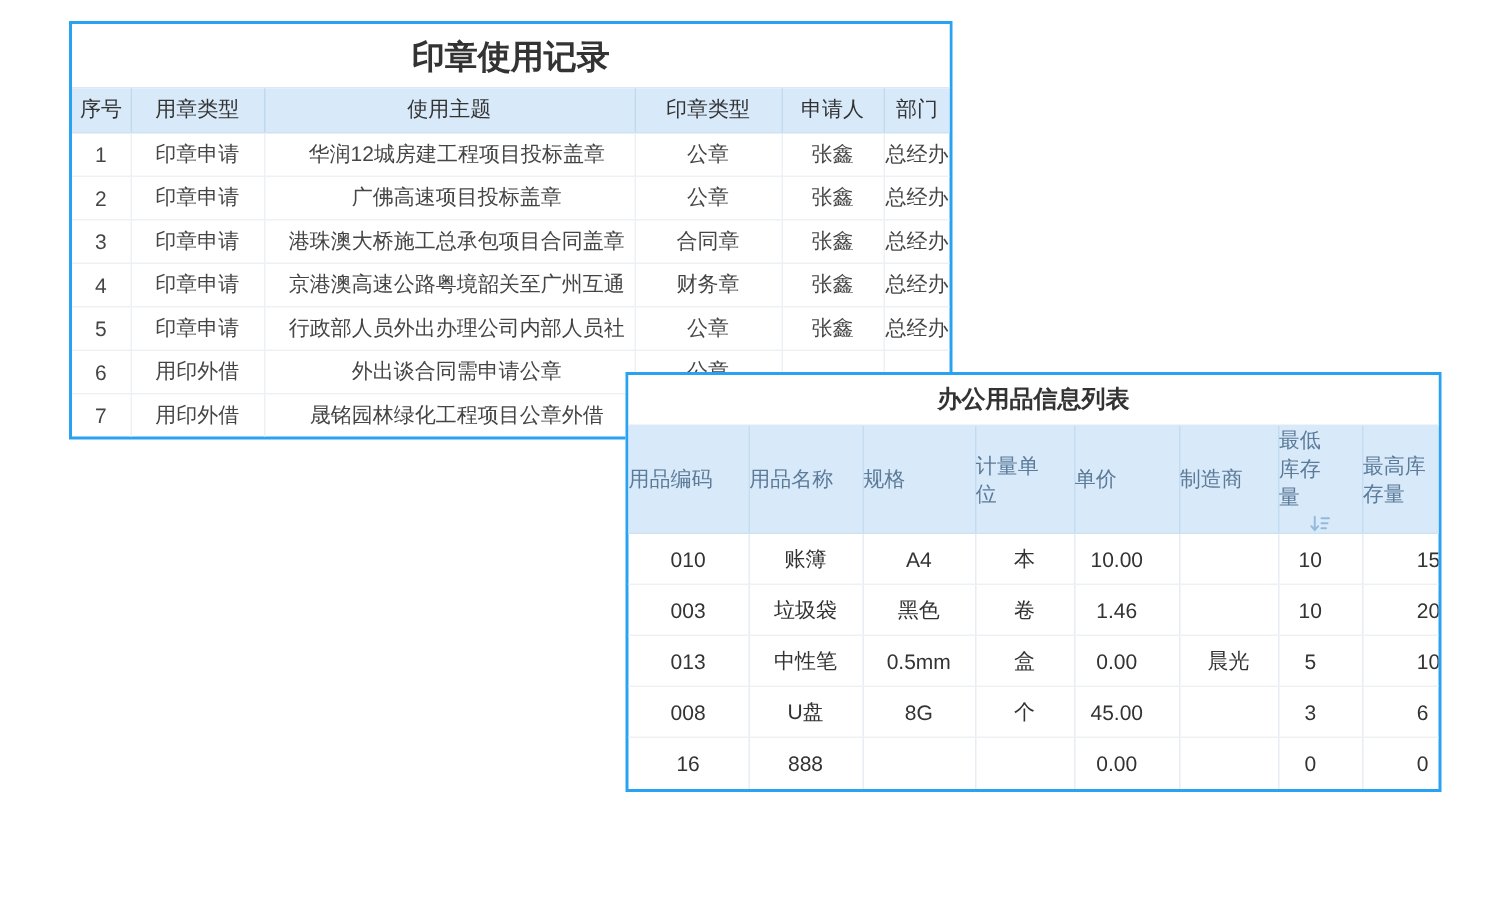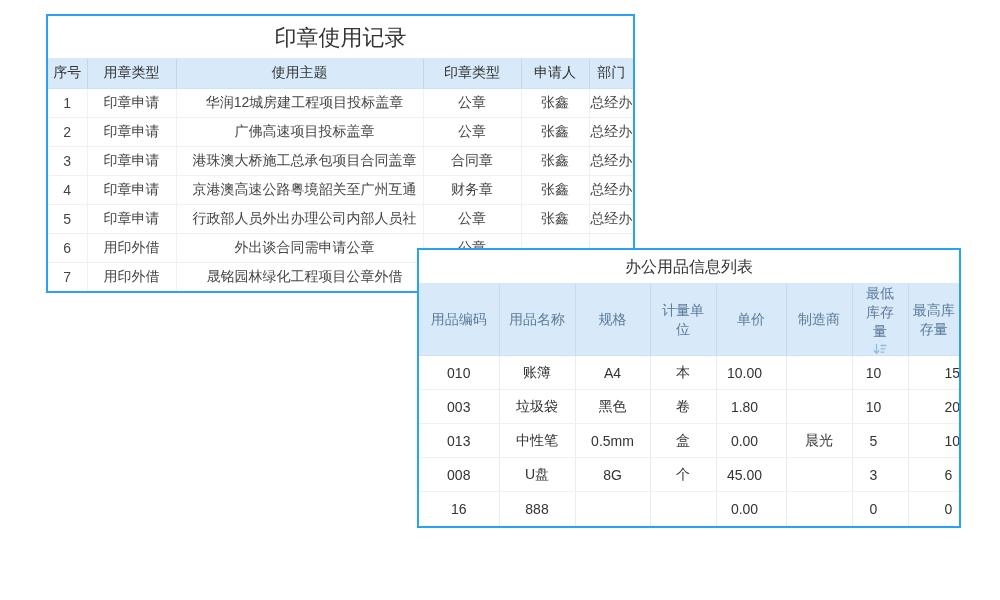--- a/index.html
+++ b/index.html
@@ -9,21 +9,21 @@
   .card {
     position: absolute;
     background: #ffffff;
     border: 2px solid #2aa2f2;
   }
   #seal-card { left: 46px; top: 14px; width: 589px; z-index: 1; }
   #supplies-card { left: 417px; top: 248px; width: 544px; z-index: 2; }
 
   .card-title {
     text-align: center;
-    font-weight: normal;
+    font-weight: bold;
     color: #333333;
     background: #ffffff;
   }
   #seal-card .card-title { height: 43px; line-height: 43px; font-size: 22px; border-bottom: 1px solid #dbe9f6; }
   #supplies-card .card-title { height: 34px; line-height: 34px; font-size: 16px; border-bottom: 1px solid #dbe9f6; }
 
   table { border-collapse: collapse; table-layout: fixed; width: 100%; font-size: 14px; }
 
   
   #seal-table th {
@@ -51,21 +51,21 @@
   #seal-table tr:last-child td { border-bottom: none; }
 
   
   #supplies-table th {
     background: #d8eafa;
     height: 66px;
     font-weight: normal;
     color: #5c7b99;
     border-right: 1px solid #c3dcf0;
     border-bottom: 1px solid #cfe2f2;
-    text-align: center;
+    text-align: left;
     vertical-align: middle;
     line-height: 19px;
   }
   #supplies-table th:last-child { border-right: none; }
   #supplies-table td {
     height: 34px;
     color: #333333;
     text-align: center;
     border-right: 1px solid #e7edf3;
     border-bottom: 1px solid #eef1f4;
@@ -220,21 +220,21 @@
           <td class="ar ">10.00</td>
           <td class=""></td>
           <td class="ar ">10</td>
           <td class="ar ">15</td>
         </tr>
         <tr>
           <td class="link">003</td>
           <td class="link">垃圾袋</td>
           <td class="">黑色</td>
           <td class="">卷</td>
-          <td class="ar ">1.80</td>
+          <td class="ar ">1.46</td>
           <td class=""></td>
           <td class="ar ">10</td>
           <td class="ar ">20</td>
         </tr>
         <tr>
           <td class="link">013</td>
           <td class="link">中性笔</td>
           <td class="">0.5mm</td>
           <td class="">盒</td>
           <td class="ar ">0.00</td>

